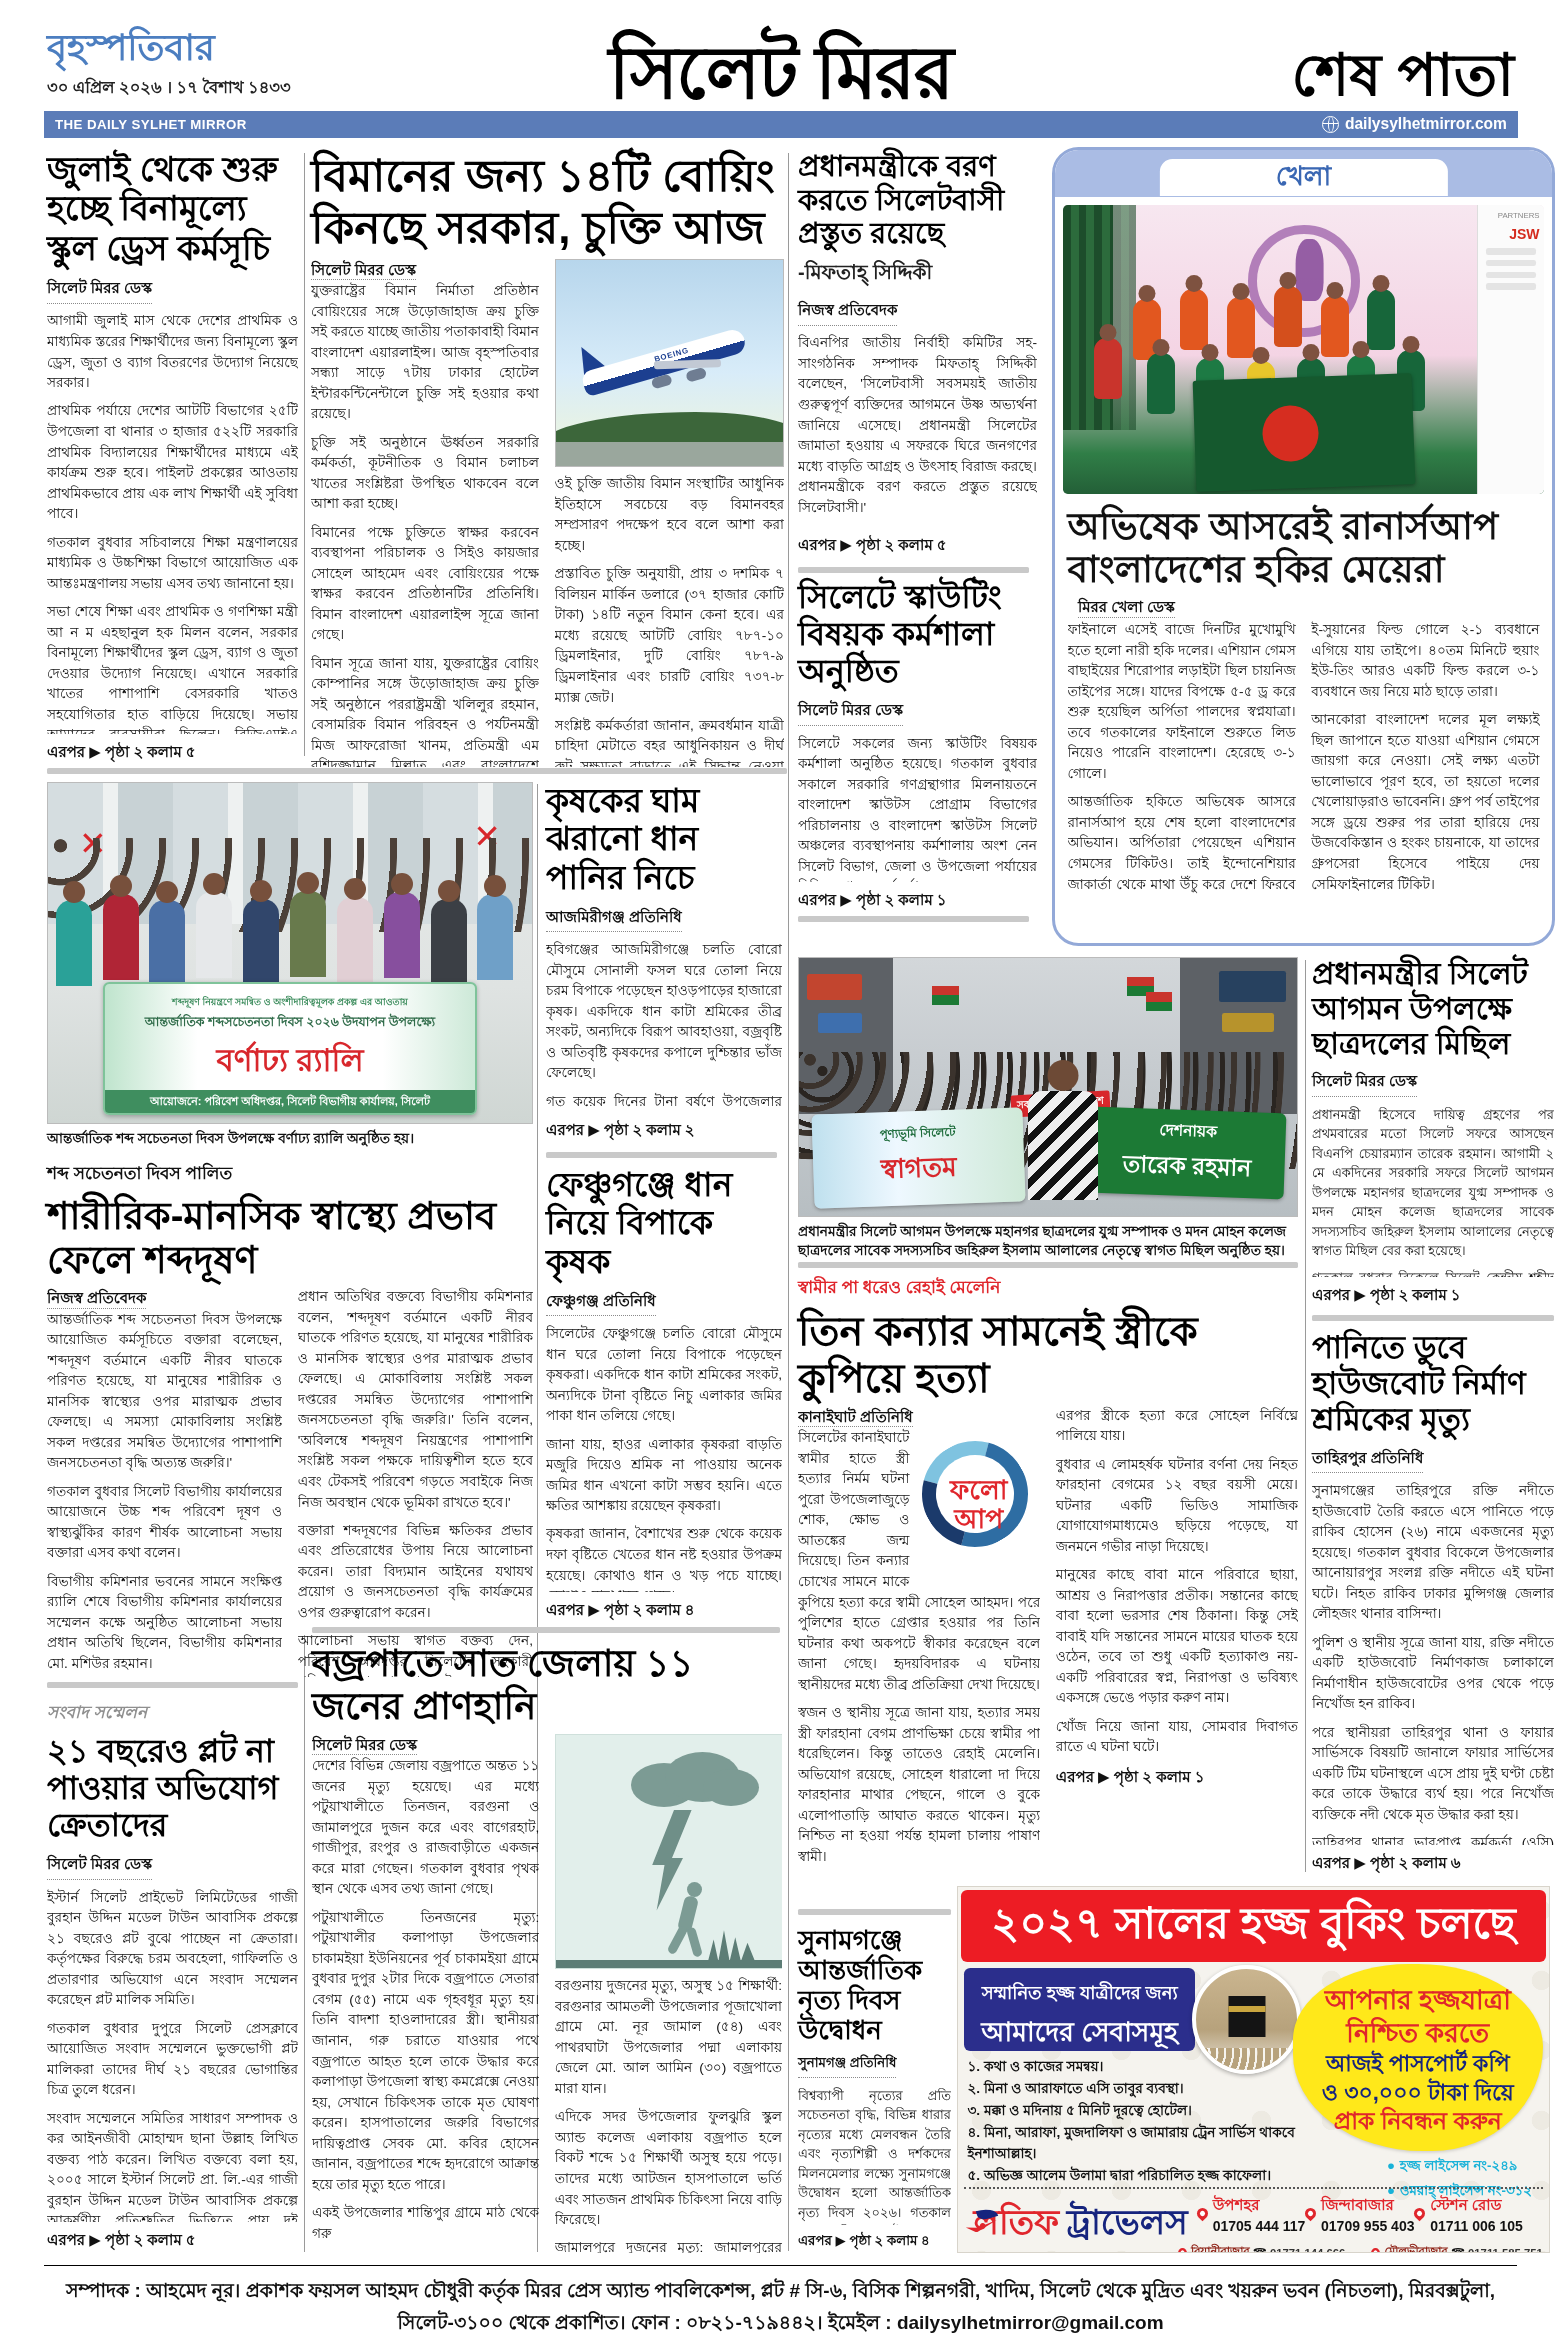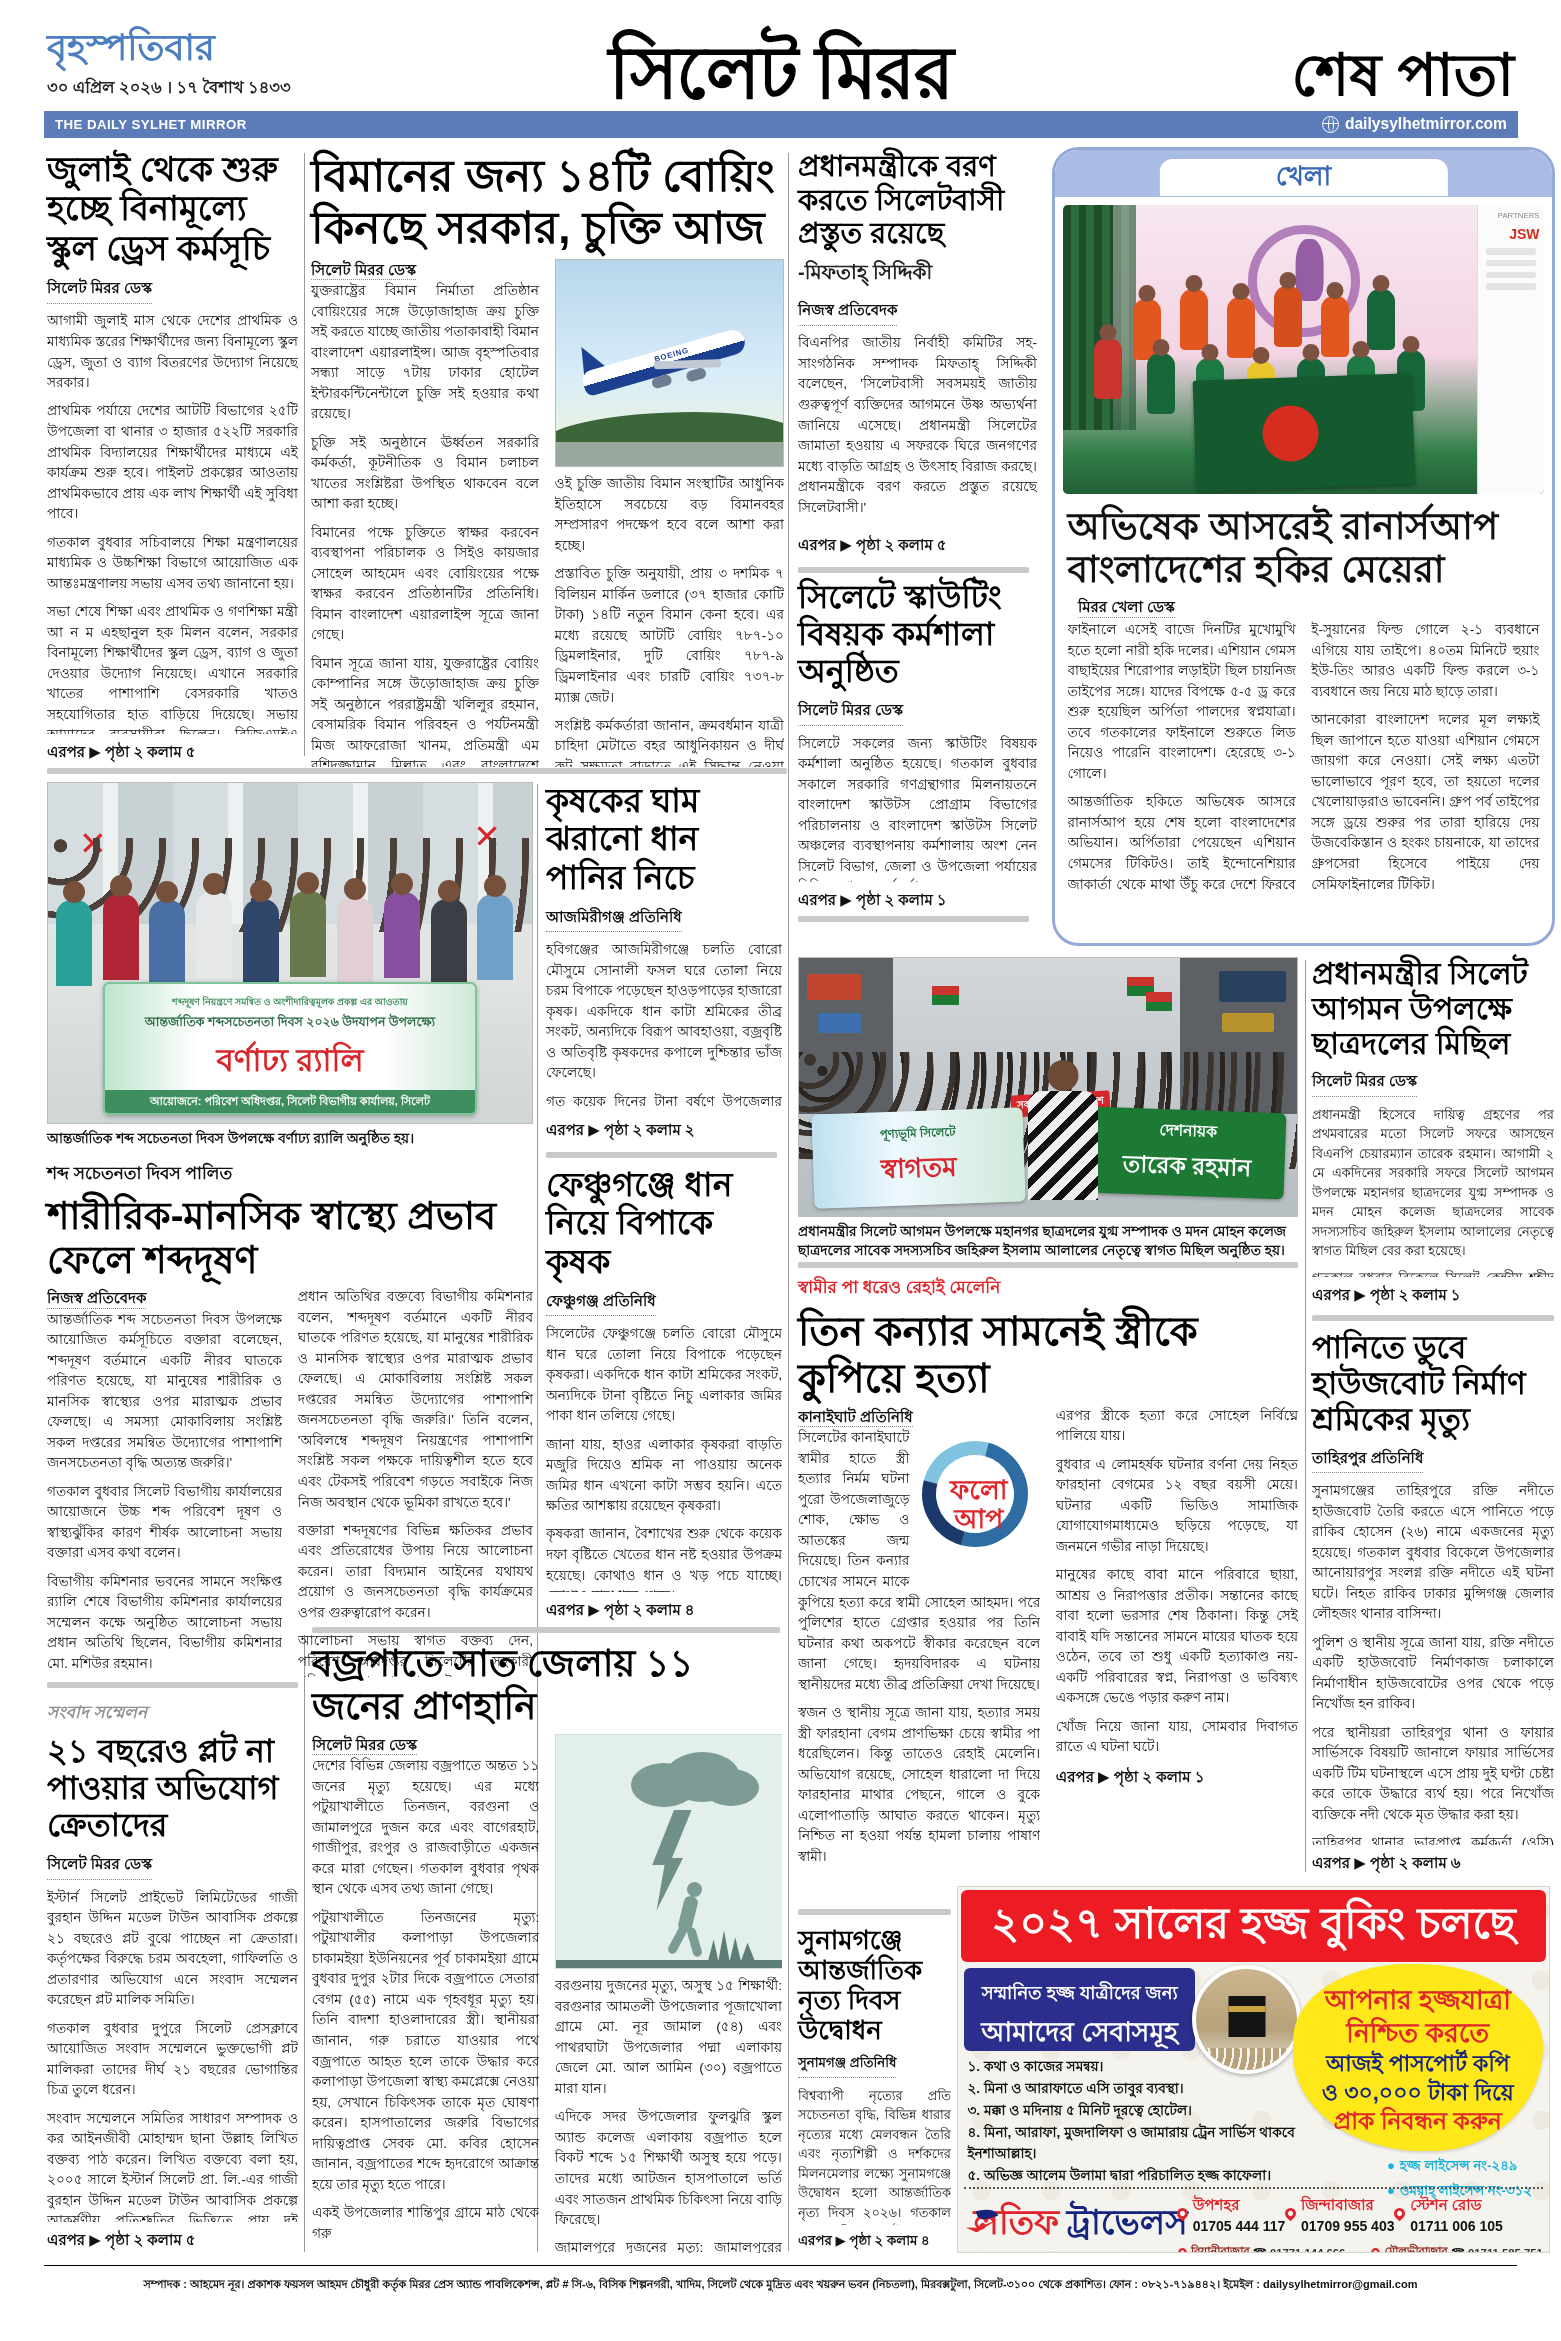--- a/index.html
+++ b/index.html
@@ -130,34 +130,34 @@
   .ad .lic span{color:#18b2d8;margin-right:4.7px;}
   .ad .dotsep{position:absolute;left:6.2px;right:6.2px;top:300px;border-top:2.3px dotted #555;}
   .ad .brand{position:absolute;left:7.8px;top:309px;width:203px;}
   .ad .brand .nm{font-size:34px;font-weight:900;display:flex;gap:7.8px;align-items:baseline;}
   .ad .brand .nm .r{color:#e0262c;}
   .ad .brand .nm .b{color:#16247e;}
   .swoosh{position:relative;width:34px;height:26.5px;display:inline-block;vertical-align:middle;}
   .swoosh:before{content:"";position:absolute;left:0;bottom:1.6px;width:31px;height:12.5px;background:#e0262c;clip-path:polygon(0 60%,35% 100%,100% 0,38% 62%);}
   .swoosh:after{content:"";position:absolute;left:11px;top:0;width:20px;height:11px;background:#16247e;border-radius:0 100% 0 60%;transform:rotate(-18deg);}
   .ad .contacts{position:absolute;left:219px;right:6.2px;top:306px;}
-  .ad .crow1{display:flex;justify-content:flex-start;}
+  .ad .crow1{display:flex;justify-content:center;}
   .ad .citem{display:flex;align-items:center;gap:4.7px;}
   .pin{width:11px;height:11px;background:#e0262c;border-radius:50% 50% 50% 0;transform:rotate(-45deg);position:relative;flex:none;}
   .pin:before{content:"";position:absolute;left:3.1px;top:3.1px;width:4.7px;height:4.7px;border-radius:50%;background:#fff;}
   .ad .citem .pl1{color:#e0262c;font-weight:900;font-size:15px;}
   .ad .citem .ph1{color:#111;font-weight:900;font-size:14px;}
   .ad .crow2{display:flex;justify-content:space-between;margin-top:9.4px;flex-wrap:wrap;}
   .ad .citem2{display:flex;align-items:center;gap:3.1px;font-size:11.3px;font-weight:bold;}
   .ad .citem2 .pl2{color:#8c1d12;}
   .ad .citem2 .tel{color:#333;}
 
   
   .footrule{position:absolute;left:44px;right:44px;top:2265px;border-top:1.6px solid #000;}
-  .footer{position:absolute;left:44px;right:44px;top:2276px;text-align:center;font-size:11px;font-weight:bold;color:#111;}
+  .footer{position:absolute;left:44px;right:44px;top:2276px;text-align:center;font-size:19px;font-weight:bold;color:#111;}
 </style>
 </head>
 <body>
 
 <div class="page">
 
   <div class="day">বৃহস্পতিবার</div>
   <div class="dateline">৩০ এপ্রিল ২০২৬ । ১৭ বৈশাখ ১৪৩৩</div>
   <div class="masthead">সিলেট মিরর</div>
   <div class="pagelabel">শেষ পাতা</div>

